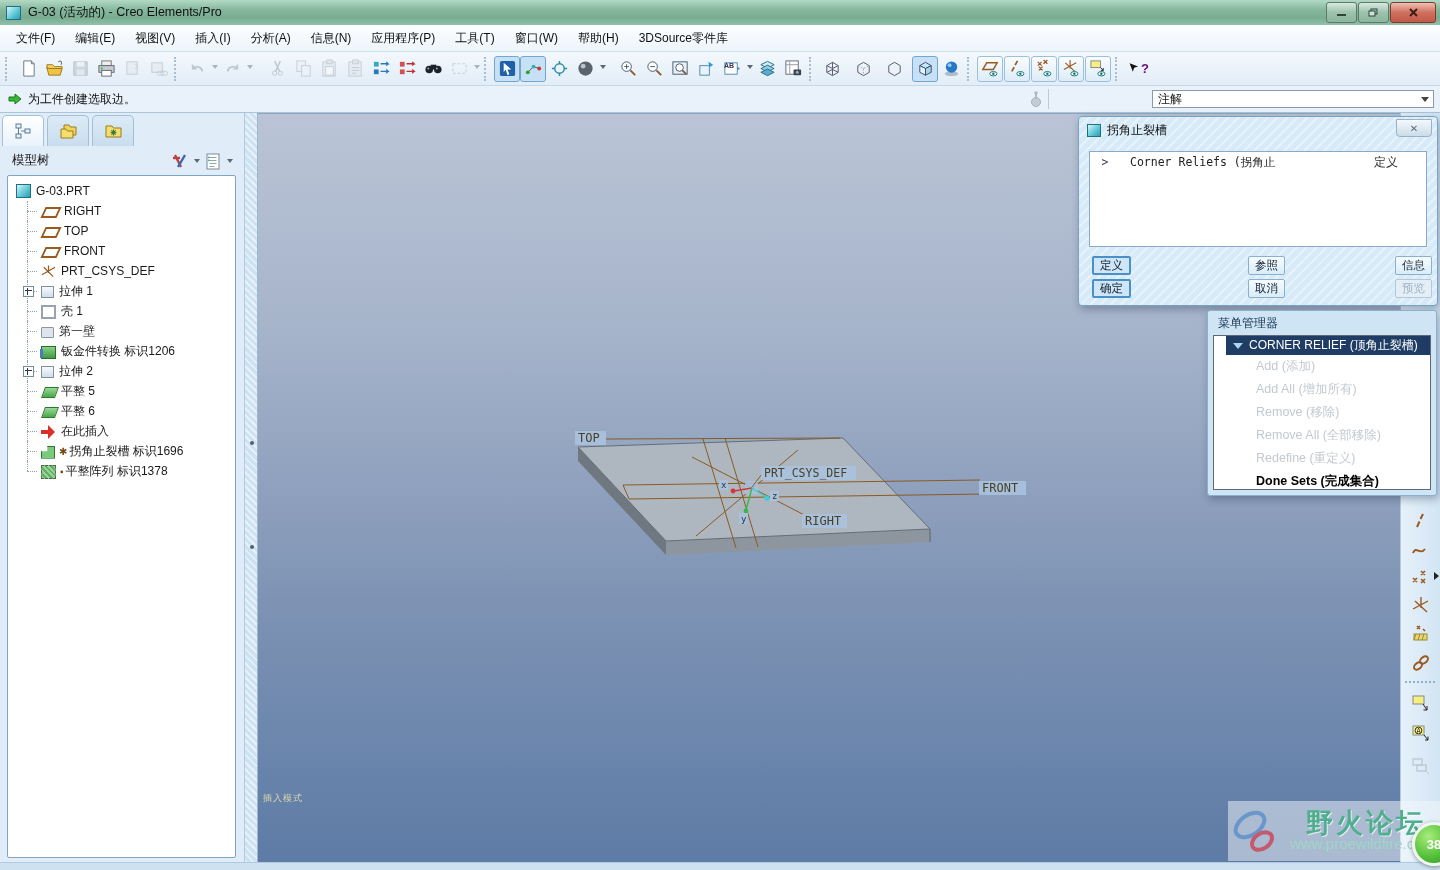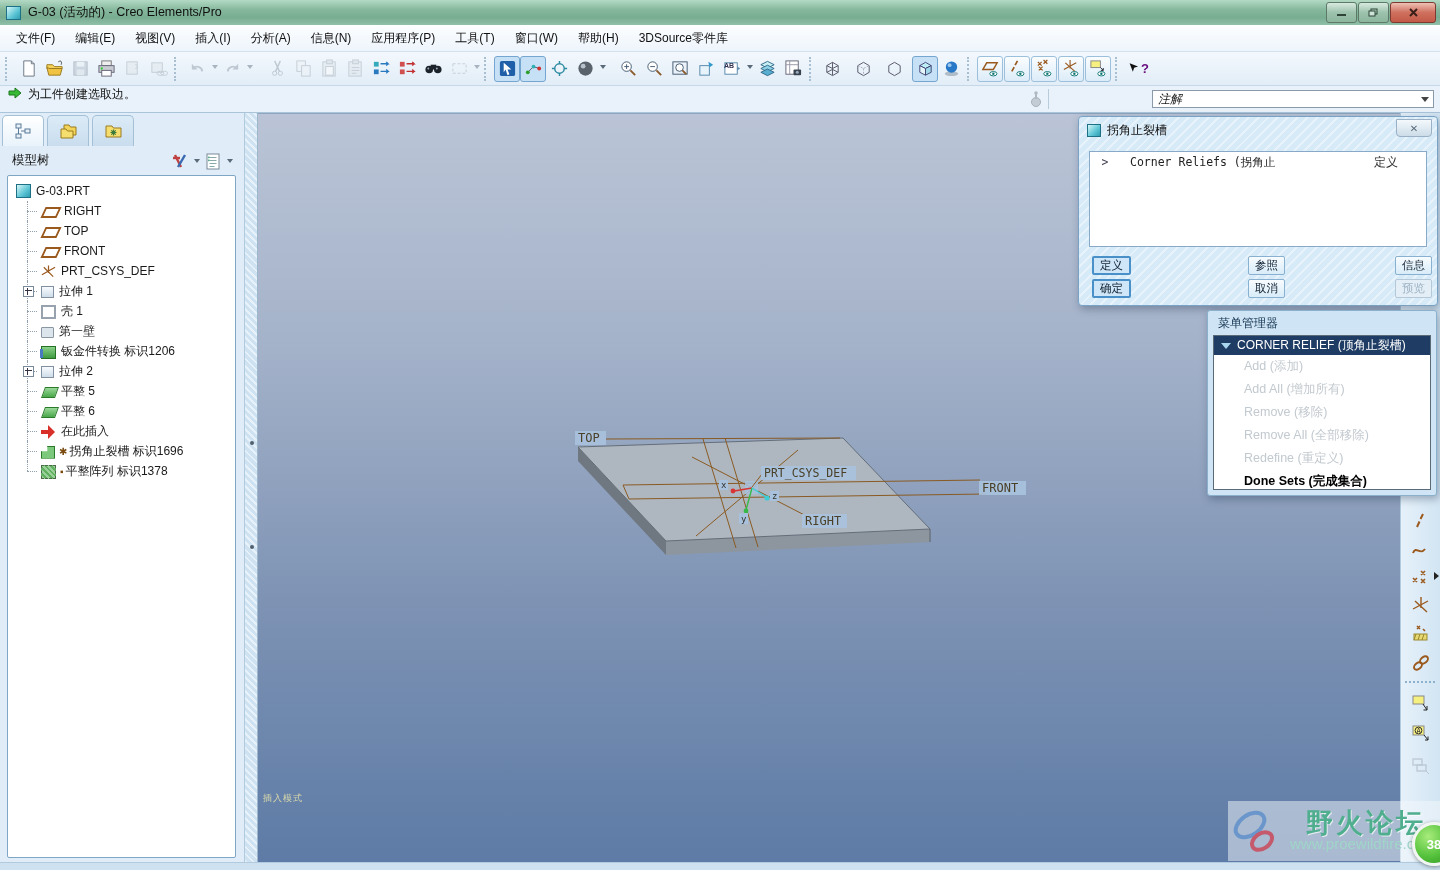--- a/index.html
+++ b/index.html
@@ -34,28 +34,28 @@
   .tb.dis{opacity:.45;}
   .tb.pressed{background:#c6e1f6;border:1px solid #74a6d0;box-sizing:border-box;}
   .tb.framed{border:1px solid #9cc0dc;background:linear-gradient(#fafdff,#dcecf8);box-sizing:border-box;margin-right:1px;}
   .caret{width:9px;height:26px;display:flex;align-items:center;justify-content:center;flex:none;}
   .caret::after{content:"";border:3px solid transparent;border-top:4px solid #5a6a78;}
   .caret.dis::after{border-top-color:#a8b4c0;}
   .ab-label{position:absolute;left:5px;top:6px;font-size:7px;font-weight:bold;color:#335;}
   .help-q{font-size:13px;font-weight:bold;color:#6a1080;margin-left:1px;}
   
   .promptbar{position:absolute;left:0;top:86px;width:1440px;height:27px;background:#e9f2fa;
-    border-bottom:1px solid #aac4da;display:flex;box-sizing:border-box;}
+    border-bottom:1px solid #aac4da;display:flex;align-items:center;box-sizing:border-box;}
   .prompt-arrow{margin:0 6px 0 8px;}
   .prompt-text{color:#111;}
   .pb-sep{position:absolute;left:1048px;top:3px;height:20px;border-left:1px solid #b8ccdc;}
   .pin-icon{position:absolute;left:1030px;top:5px;opacity:.6;}
   .anno-combo{position:absolute;left:1152px;top:4px;width:282px;height:18px;background:#fff;
     border:1px solid #8a9aa8;display:flex;align-items:center;box-sizing:border-box;}
-  .anno-combo .val{flex:1;padding-left:5px;font-style:italic;}
+  .anno-combo .val{flex:1;padding-left:5px;}
   .combo-arrow{width:16px;height:100%;display:flex;align-items:center;justify-content:center;}
   .combo-arrow::after{content:"";border:4px solid transparent;border-top:5px solid #444;margin-top:4px;}
   
   .left-panel{position:absolute;left:0;top:113px;width:244px;height:749px;background:#e0edf8;}
   .tabs{position:absolute;left:2px;top:2px;height:31px;display:flex;}
   .ltab{width:40px;height:30px;margin-right:3px;border:1px solid #a4c0d6;border-bottom:none;
     border-radius:5px 5px 0 0;background:linear-gradient(#dcebf7,#c9ddee);
     display:flex;align-items:center;justify-content:center;}
   .ltab.active{background:linear-gradient(#ffffff,#e9f3fb);}
   .tree-header{position:absolute;left:0;top:33px;width:244px;height:29px;display:flex;align-items:center;}
@@ -141,21 +141,21 @@
   .dlg-btn{position:absolute;height:19px;border:1px solid #88b0d0;border-radius:2px;
     background:linear-gradient(#f8fcff,#d8ecf8);display:flex;align-items:center;justify-content:center;
     font-size:11.5px;color:#123;padding:0 6px;box-sizing:border-box;min-width:34px;}
   .dlg-btn.focus{border:2px solid #4a90c8;background:#cfe6f8;}
   .dlg-btn.disabled{color:#9fb4c6;background:#e4eef6;border-color:#b4c8d8;}
   
   .menu-manager{position:absolute;left:1207px;top:310px;width:230px;height:186px;
     background:#cfe4f4;border:1px solid #8ab0cc;border-radius:3px;
     box-shadow:2px 3px 8px rgba(20,40,70,.35);box-sizing:border-box;}
   .mm-title{position:absolute;left:10px;top:4px;font-size:12px;color:#13324f;}
-  .mm-body{position:absolute;left:5px;top:24px;right:5px;bottom:5px;background:#fff;border:1px solid #5a6a78;}
+  .mm-body{position:absolute;left:5px;top:24px;right:5px;bottom:5px;background:#fff;border:1px solid #5a6a78;padding-left:12px;}
   .mm-header{height:19px;background:#1e3c64;color:#fff;display:flex;align-items:center;font-size:12px;}
   .mm-tri{width:0;height:0;border:5px solid transparent;border-top:6px solid #a9d6ee;margin:5px 6px 0 7px;}
   .mm-item{height:23px;display:flex;align-items:center;padding-left:30px;font-size:12.5px;color:#c2c9cf;}
   .mm-item.enabled{color:#000;font-weight:bold;}
   
   .watermark{position:absolute;left:1228px;top:801px;width:212px;height:60px;
     background:rgba(243,247,251,.5);display:flex;align-items:center;z-index:30;}
   .wm-text{margin-left:4px;}
   .wm-name{font-size:27px;font-weight:bold;color:#4fae8e;letter-spacing:3px;line-height:26px;
     text-shadow:1px 1px 0 rgba(255,255,255,.7);margin-left:16px;}

